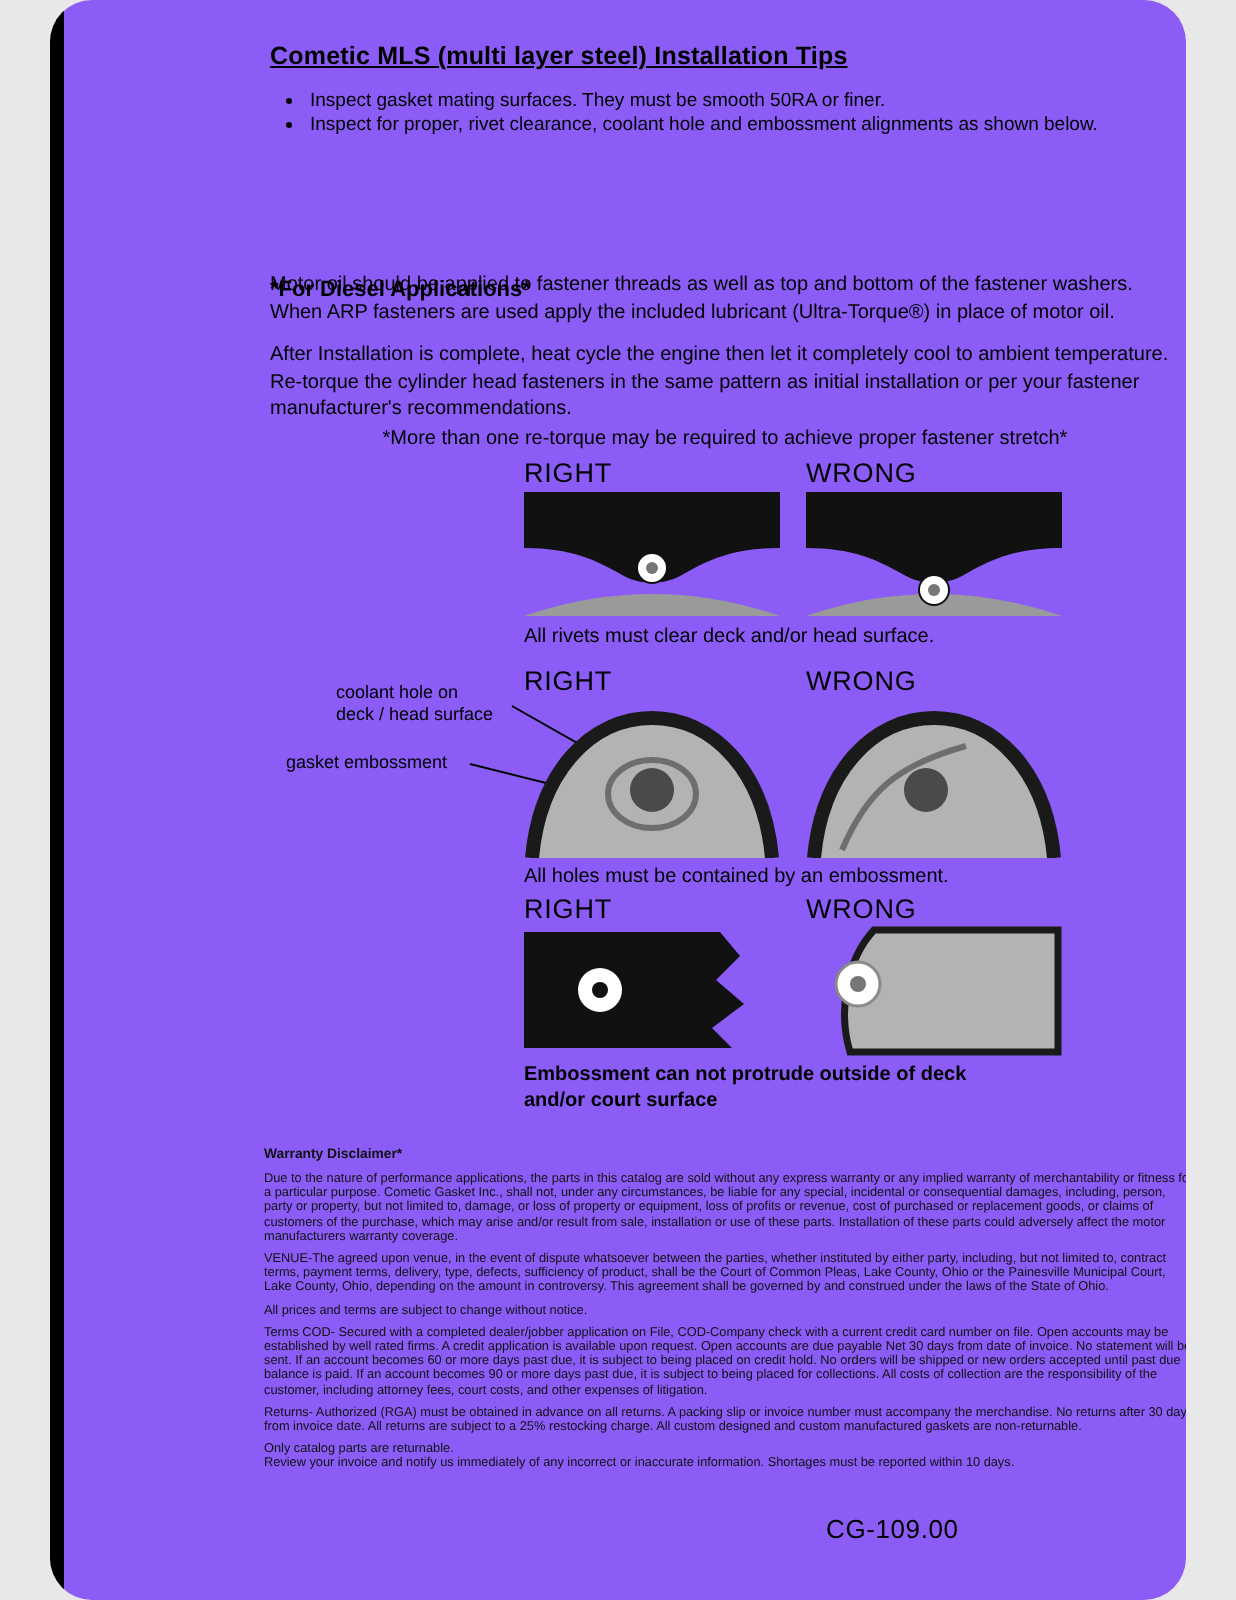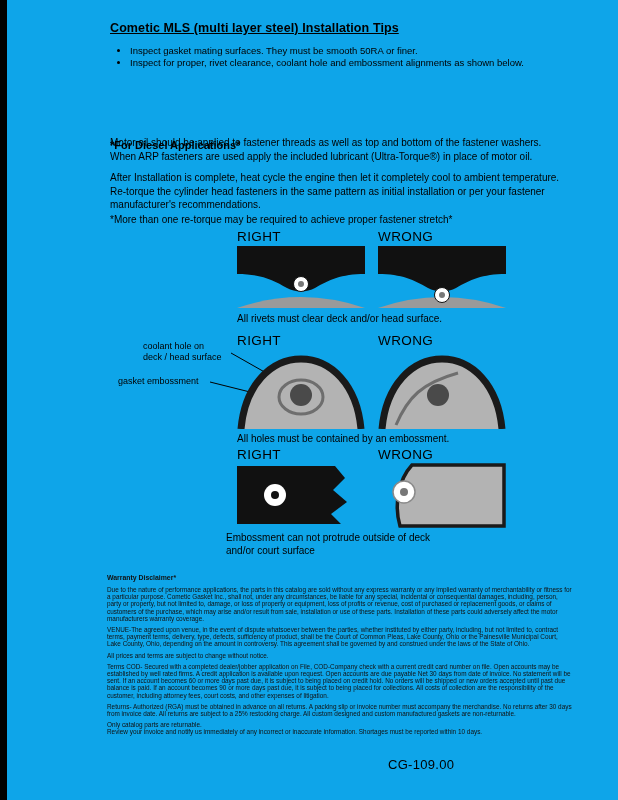--- a/index.html
+++ b/index.html
@@ -1,53 +1,54 @@
 <!DOCTYPE html>
 <html><head>
 <meta charset="utf-8">
 <style>
   * { margin:0; padding:0; box-sizing:border-box; }
   html,body { background:#e8e8e8; }
   .page {
-    position:relative; width:618px; height:800px; margin:0 auto;
-    background:#0ea5e9; font-family:"Liberation Sans", sans-serif; color:#000;
+    position:relative; width:568px; height:800px; margin:0 auto;
+    background:#8b5cf6; font-family:"Liberation Sans", sans-serif; color:#000;
     overflow:hidden;
+    border-radius:21px;
   }
   .abs { position:absolute; }
   .leftbar { left:0; top:0; width:7px; height:800px; background:#000; }
 
   .title { left:110px; top:21px; font-size:12.5px; font-weight:bold; text-decoration:underline; letter-spacing:0.1px; }
 
   .tips { left:102px; top:45px; font-size:9.5px; line-height:12px; }
   .tips ul.main { list-style-type:circle; margin-left:12px; }
   .tips ul.sub  { list-style-type:disc; margin-left:28px; }
 
   .diesel-heading { left:110px; top:117px; font-size:11px; font-weight:bold;margin-top:22px; }
   .diesel-p1 { left:110px; top:136px; width:455px; font-size:10px; line-height:13.5px; }
   .diesel-p2 { left:110px; top:171px; width:455px; font-size:10px; line-height:13.5px; }
-  .diesel-note { left:110px; top:214px; width:455px; font-size:10px; }
+  .diesel-note { left:110px; top:214px; width:455px; font-size:10px;text-align:center; }
 
   .hdr { font-size:13.5px; letter-spacing:0.4px; text-align:left; width:128px; }
   .r1h-right { left:237px; top:229px; } .r1h-wrong { left:378px; top:229px; }
   .r2h-right { left:237px; top:333px; } .r2h-wrong { left:378px; top:333px; }
   .r3h-right { left:237px; top:447px; } .r3h-wrong { left:378px; top:447px; }
 
   .diag { width:128px; }
   .r1-left  { left:237px; top:246px; height:62px; }
   .r1-right { left:378px; top:246px; height:62px; }
   .r2-left  { left:237px; top:349px; height:80px; }
   .r2-right { left:378px; top:349px; height:80px; }
   .r3-left  { left:237px; top:462px; height:66px; }
   .r3-right { left:378px; top:462px; height:66px; }
   .diag svg { display:block; width:100%; height:100%; }
 
   .caption { font-size:10px; line-height:13px; }
   .cap1 { left:237px; top:312px; width:280px; }
   .cap2 { left:237px; top:432px; width:280px; }
-  .cap3 { left:226px; top:531px; width:280px; }
+  .cap3 { left:237px; top:531px; width:280px;font-weight:bold; }
 
   .ann { font-size:9px; line-height:11px; }
   .ann1 { left:143px; top:341px; }
   .ann2 { left:118px; top:376px; }
   .leader { left:110px; top:335px; width:200px; height:80px; }
 
   .disclaimer { left:107px; top:574px; width:466px; color:#111; }
   .disclaimer h4 { font-size:6.9px; font-weight:bold; margin-bottom:5px; }
   .disclaimer p { font-size:6.4px; line-height:7.2px; margin-bottom:4px; }
   .disclaimer p.tight { margin-bottom:0; }

